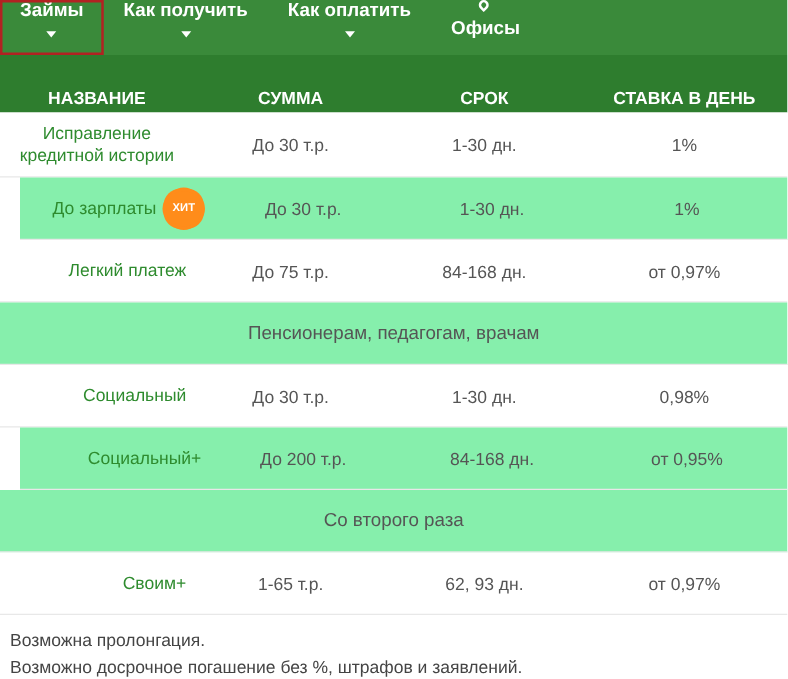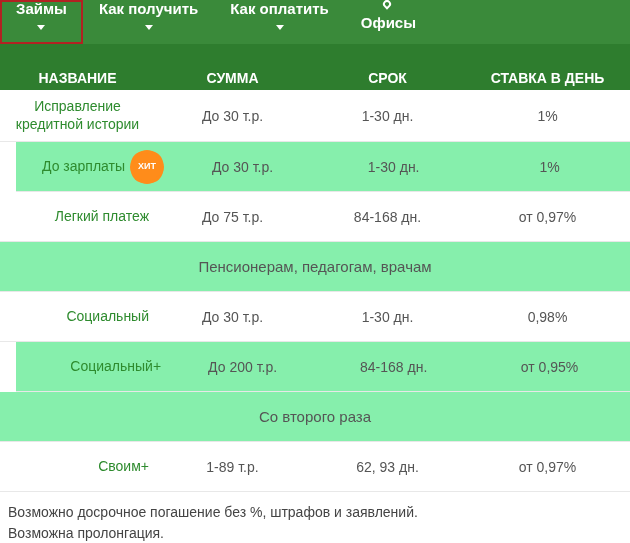--- a/index.html
+++ b/index.html
@@ -219,22 +219,22 @@
   <div class="col3 val">84-168 дн.</div>
   <div class="col4 val">от 0,95%</div>
 </div>
 
 <div class="section-row">Со второго раза</div>
 
 <div class="row">
   <div class="col1 name">
     <span>Своим+</span>
   </div>
-  <div class="col2 val">1-89 т.р.</div>
+  <div class="col2 val">1-65 т.р.</div>
   <div class="col3 val">62, 93 дн.</div>
   <div class="col4 val">от 0,97%</div>
 </div>
 
 <div class="footer">
+  <div>Возможна пролонгация.</div>
   <div>Возможно досрочное погашение без %, штрафов и заявлений.</div>
-  <div>Возможна пролонгация.</div>
 
 </div>
 
 </body></html>

